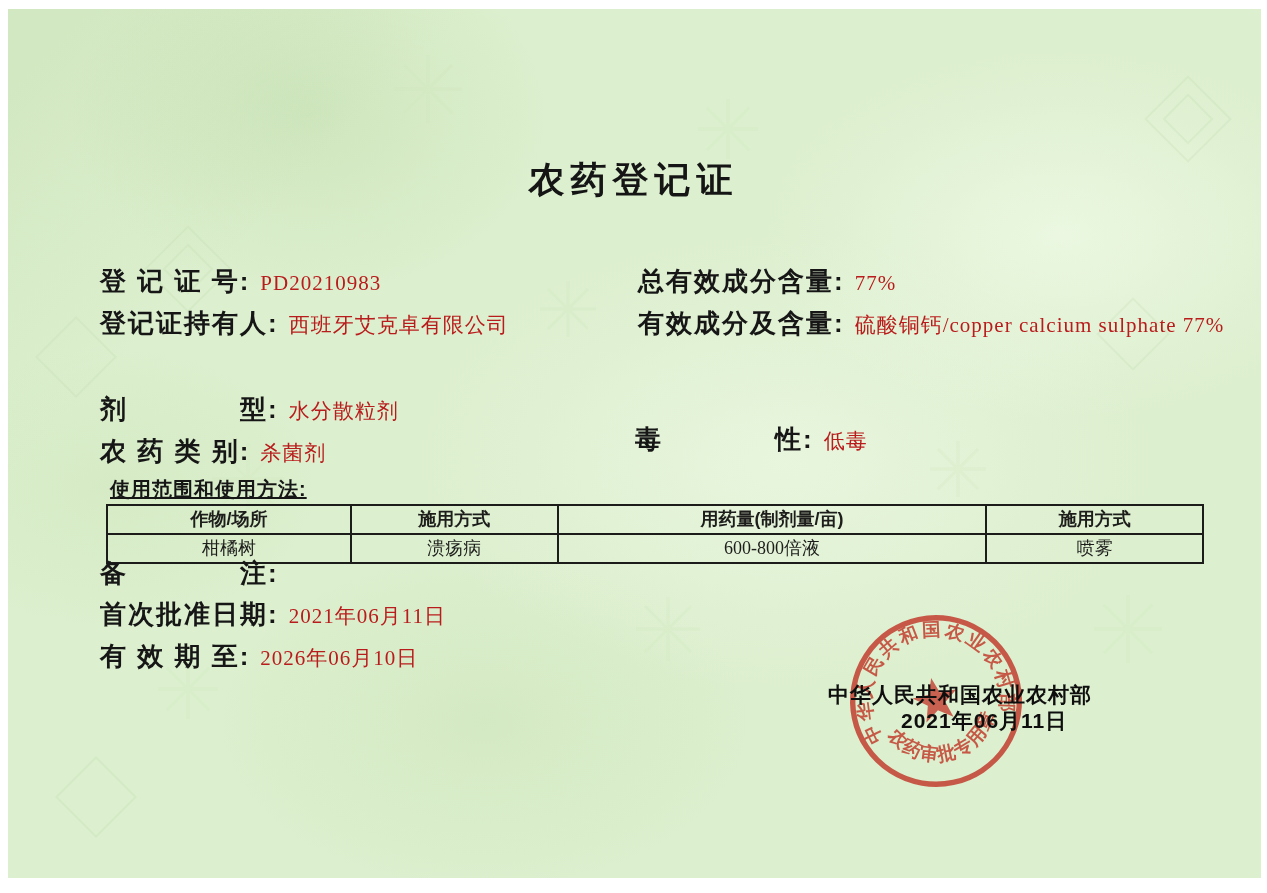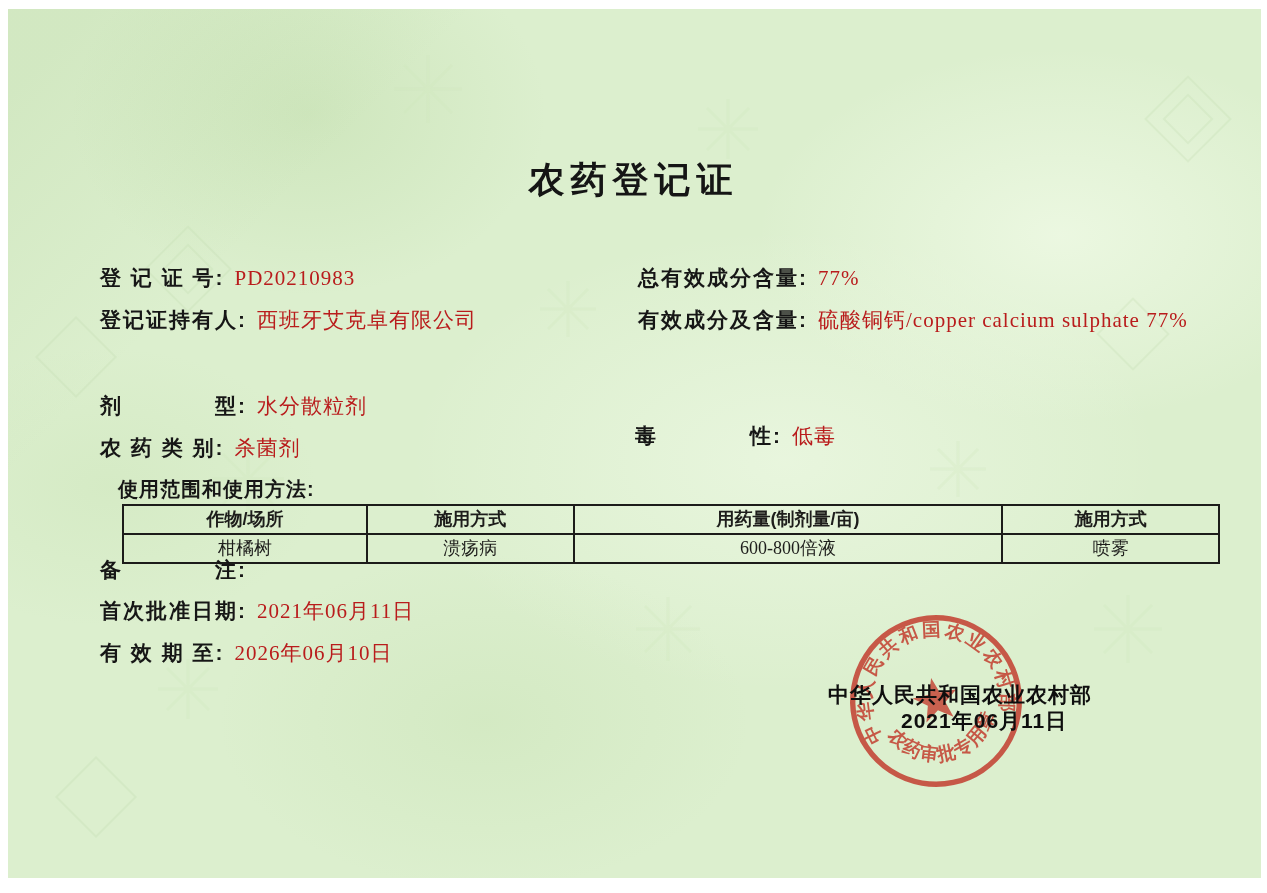--- a/index.html
+++ b/index.html
@@ -22,26 +22,26 @@
 
   .wm { position:absolute; left:8px; top:9px; right:6px; bottom:15px; opacity:.5; pointer-events:none; }
 
   .title {
     position:absolute; left:0; top:156px; width:100%;
     text-align:center; font-family:"Liberation Serif", "DejaVu Serif", serif;
     font-weight:bold; font-size:36px; letter-spacing:6px; color:#151515;
   }
 
   .field { position:absolute; white-space:nowrap; color:#1d1d1b; }
-  .flabel { font-family:"Liberation Sans", sans-serif; font-weight:bold; font-size:21px; letter-spacing:2px; color:#161616; }
+  .flabel { font-family:"Liberation Sans", sans-serif; font-weight:bold; font-size:26px; letter-spacing:2px; color:#161616; }
   .fvalue { font-family:"Liberation Serif", "DejaVu Serif", serif; font-size:21px; letter-spacing:1px; color:#b91c1c; margin-left:10px;margin-top:34px; }
 
-  .section-heading { position:absolute; left:118px; top:476px; font-weight:bold; font-size:20px; letter-spacing:1px; color:#161616; }
+  .section-heading { position:absolute; left:110px; top:476px; font-weight:bold; font-size:20px; letter-spacing:1px; color:#161616;text-decoration:underline; }
 
-  .utable { position:absolute; left:122px; top:504px; width:1098px; border:2.5px solid #1c1c1a; }
+  .utable { position:absolute; left:106px; top:504px; width:1098px; border:2.5px solid #1c1c1a; }
   .utable .tr { display:flex; }
   .utable .tr.head { border-bottom:2px solid #1c1c1a; }
   .utable .c { padding:1px 4px 2px; text-align:center; font-size:18px; color:#1d1d1b; }
   .utable .c + .c { border-left:2px solid #1c1c1a; }
   .utable .tr.head .c { font-weight:bold; font-family:"Liberation Sans", sans-serif; }
   .utable .tr.body .c { font-family:"Liberation Serif", "DejaVu Serif", serif; }
   .c1 { width:22.1%; } .c2 { width:18.9%; } .c3 { width:39.2%; } .c4 { width:19.8%; }
 
   .ministry { position:absolute; white-space:nowrap; font-weight:bold; font-size:21px; letter-spacing:1px; color:#0e0e0e; z-index:5; }
   .ministry.line1 { left:828px; top:681px; }

